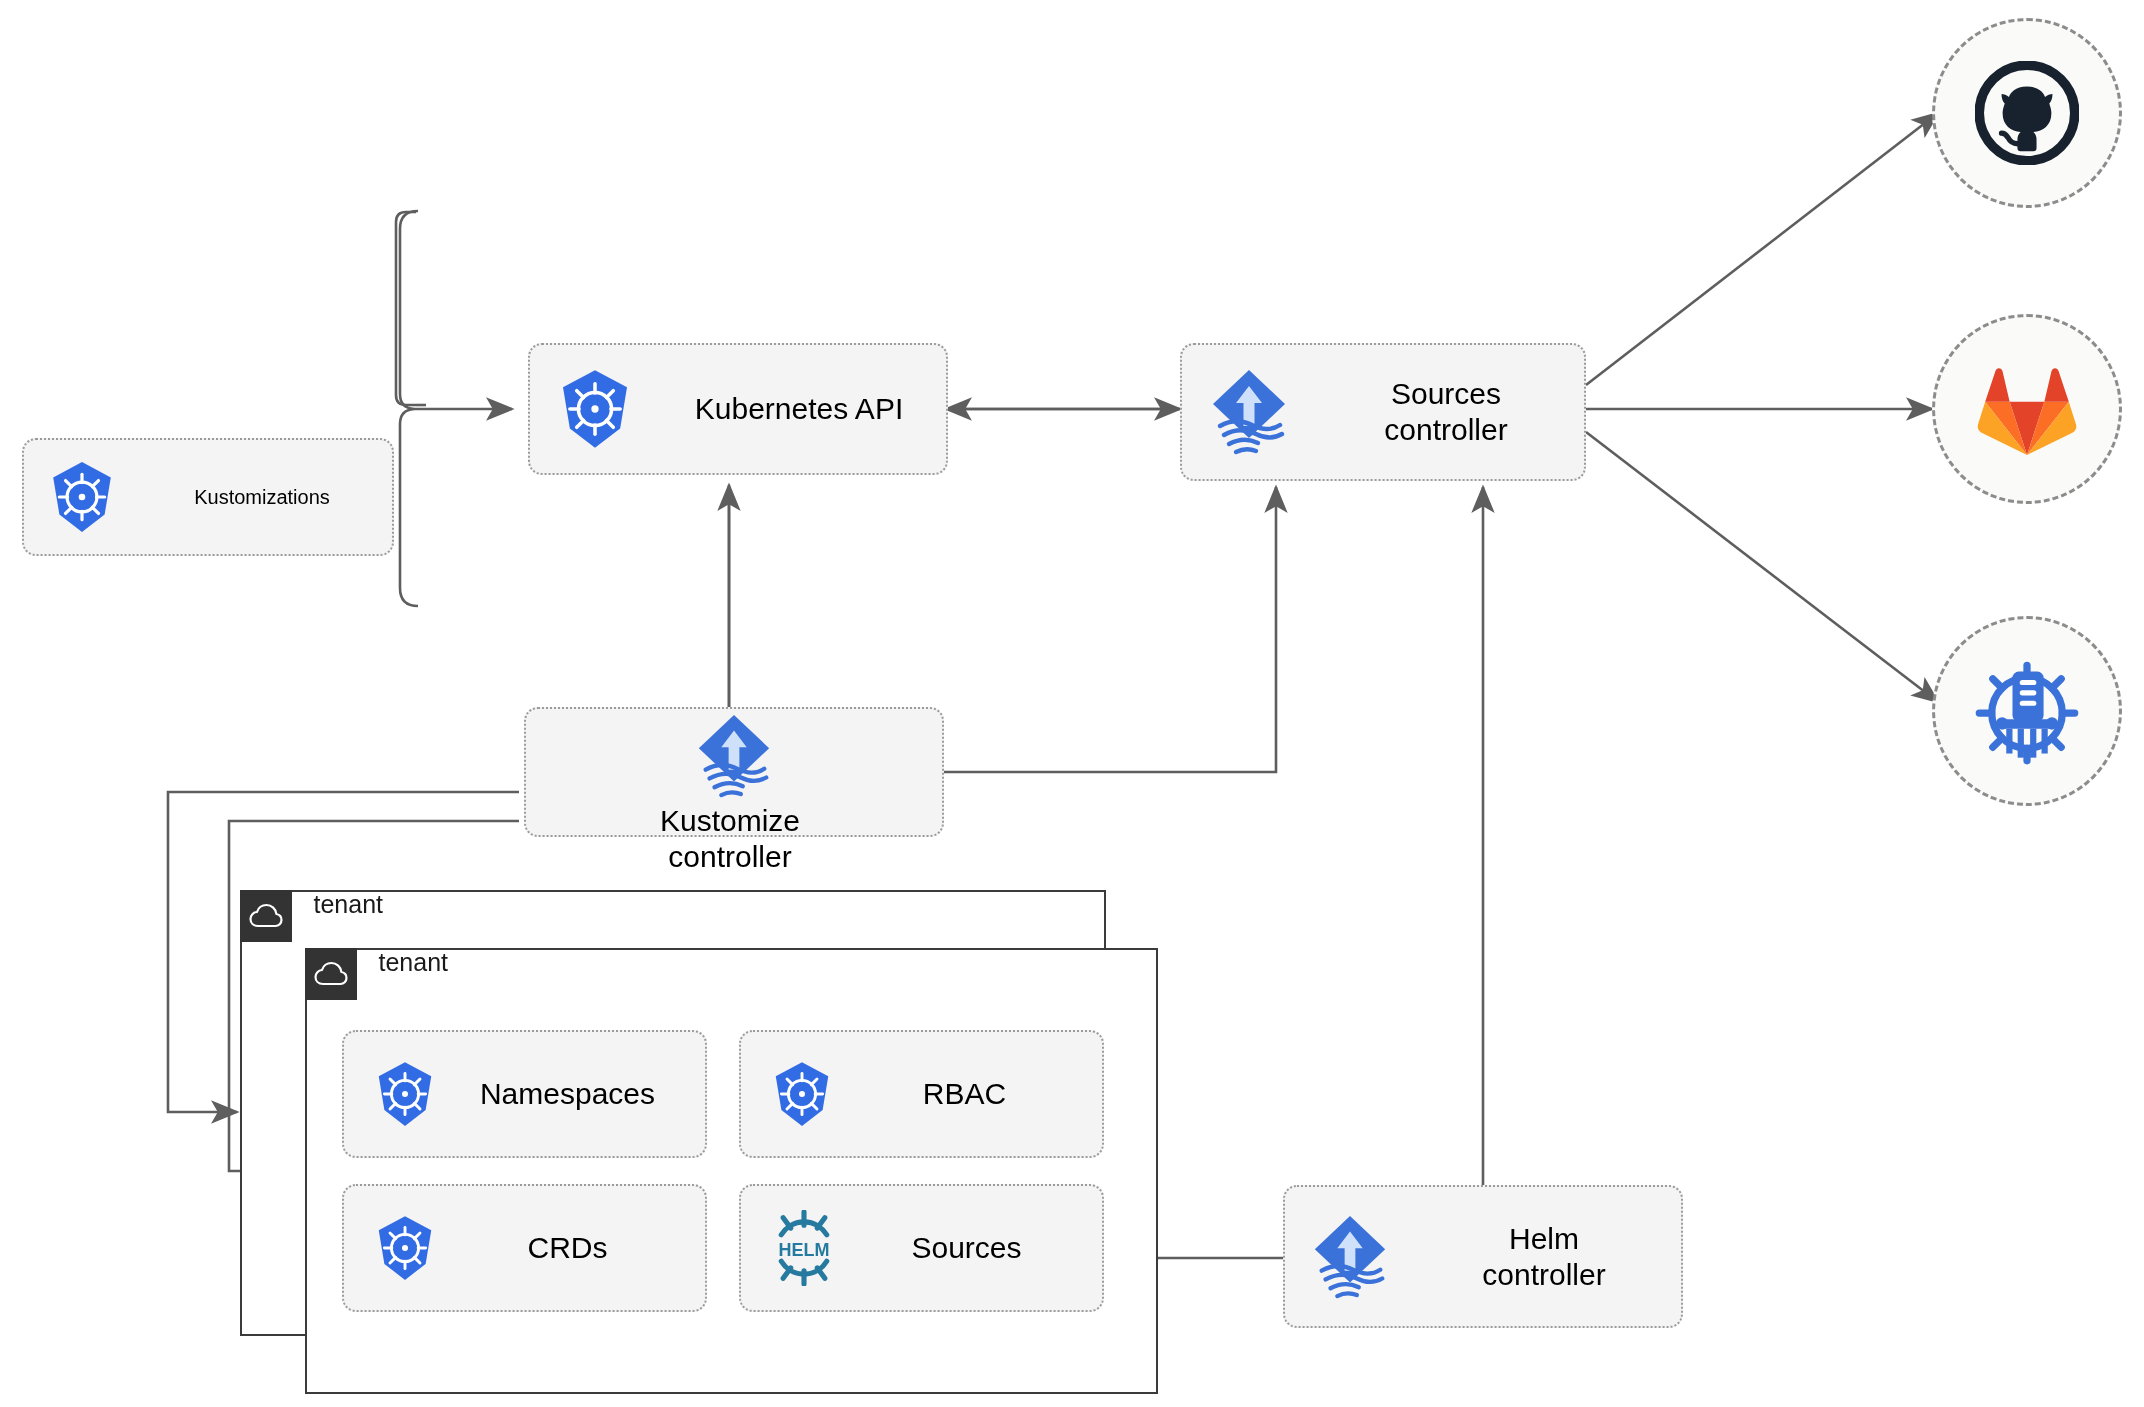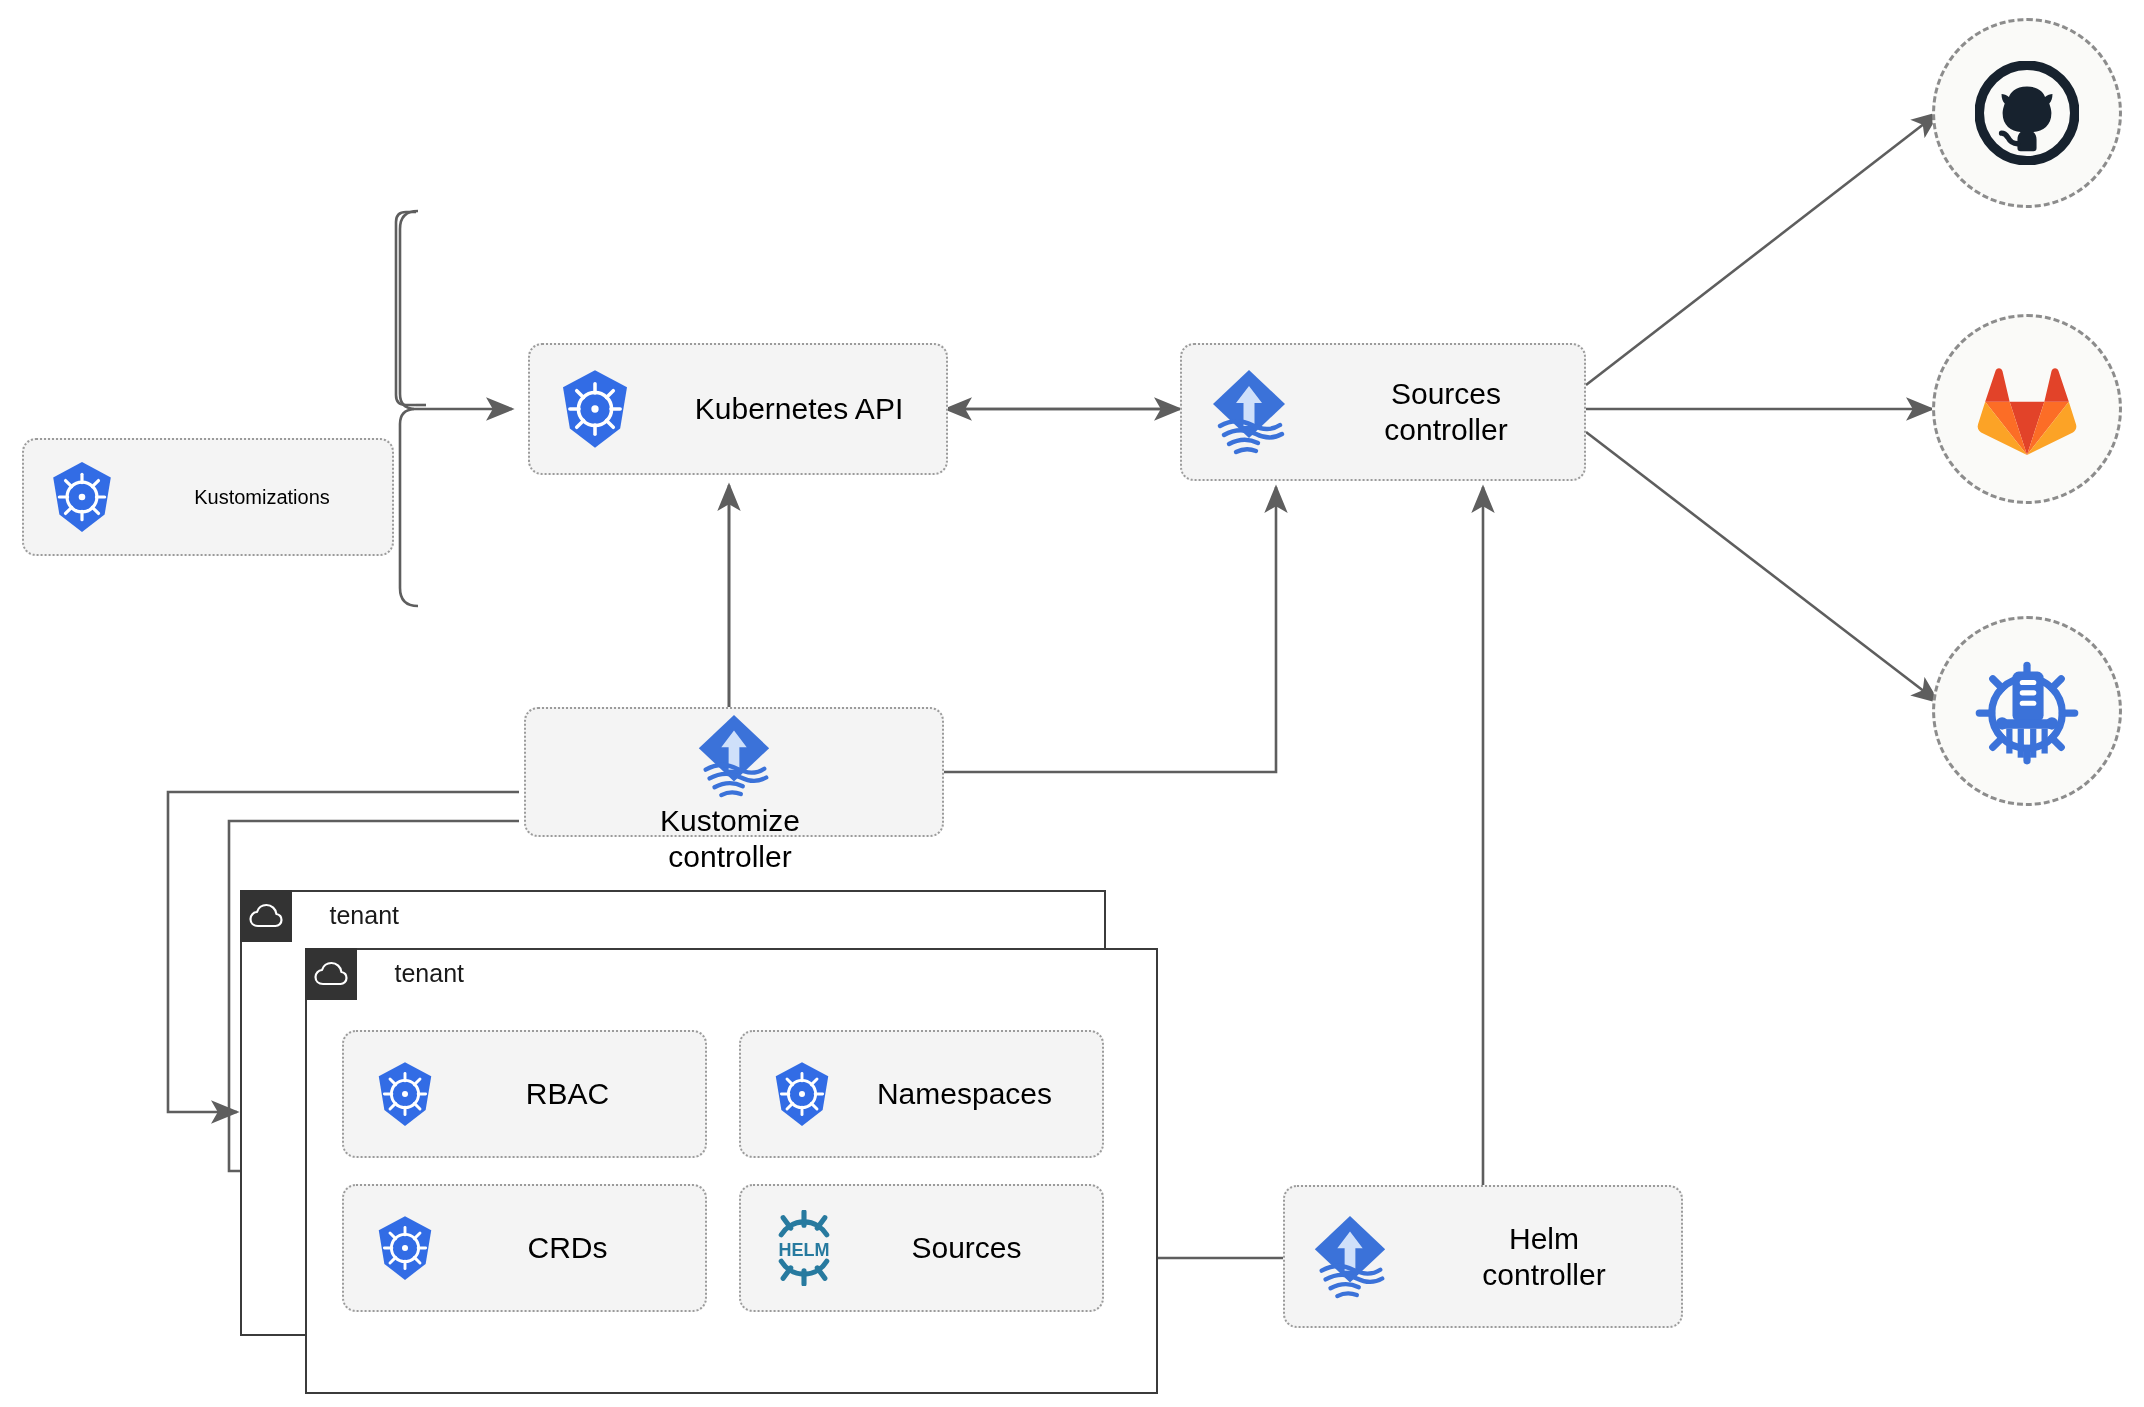--- a/index.html
+++ b/index.html
@@ -65,23 +65,22 @@
     position: absolute;
     background: #ffffff;
     border: 2.5px solid #3b3b3b;
     z-index: 2;
   }
   .tenant-header {
     position: absolute;
     top: -2.5px; left: -2.5px;
     height: 52px;
     display: flex;
-    align-items: center;
+    align-items: flex-start;
     z-index: 4;
-    gap: 16px;
   }
   .tenant-chip {
     width: 52px; height: 52px;
     background: #333333;
     display: flex;
     align-items: center;
     justify-content: center;
     flex: 0 0 auto;
   }
   .tenant-title {
@@ -357,42 +356,42 @@
               <line x1="32" y1="49" x2="32" y2="57"></line>
             <line x1="10" y1="35" x2="18" y2="35"></line>
               <line x1="46" y1="35" x2="54" y2="35"></line>
             <line x1="16" y1="19" x2="22" y2="25"></line>
               <line x1="42" y1="45" x2="48" y2="51"></line>
             <line x1="48" y1="19" x2="42" y2="25"></line>
               <line x1="22" y1="45" x2="16" y2="51"></line>
           </g>
         </svg>
       </div>
-      <div class="cell-label">RBAC</div>
+      <div class="cell-label">Namespaces</div>
     </div>
 
     <div class="cell-box">
       <div class="node-icon" style="width:78px;">
         <svg width="60" height="66" viewBox="0 0 64 70">
           <polygon points="32,1 60,16 54,52 32,69 10,52 4,16" fill="#326CE5"></polygon>
           <g fill="none" stroke="#ffffff" stroke-width="3.1" stroke-linecap="round">
             <circle cx="32" cy="35" r="14.5"></circle>
             <circle cx="32" cy="35" r="3.2" fill="#ffffff" stroke="none"></circle>
             <line x1="32" y1="13" x2="32" y2="21"></line>
               <line x1="32" y1="49" x2="32" y2="57"></line>
             <line x1="10" y1="35" x2="18" y2="35"></line>
               <line x1="46" y1="35" x2="54" y2="35"></line>
             <line x1="16" y1="19" x2="22" y2="25"></line>
               <line x1="42" y1="45" x2="48" y2="51"></line>
             <line x1="48" y1="19" x2="42" y2="25"></line>
               <line x1="22" y1="45" x2="16" y2="51"></line>
           </g>
         </svg>
       </div>
-      <div class="cell-label">Namespaces</div>
+      <div class="cell-label">RBAC</div>
     </div>
 
     <div class="cell-box">
       <div class="node-icon" style="width:78px;">
         <svg width="60" height="66" viewBox="0 0 64 70">
           <polygon points="32,1 60,16 54,52 32,69 10,52 4,16" fill="#326CE5"></polygon>
           <g fill="none" stroke="#ffffff" stroke-width="3.1" stroke-linecap="round">
             <circle cx="32" cy="35" r="14.5"></circle>
             <circle cx="32" cy="35" r="3.2" fill="#ffffff" stroke="none"></circle>
             <line x1="32" y1="13" x2="32" y2="21"></line>

